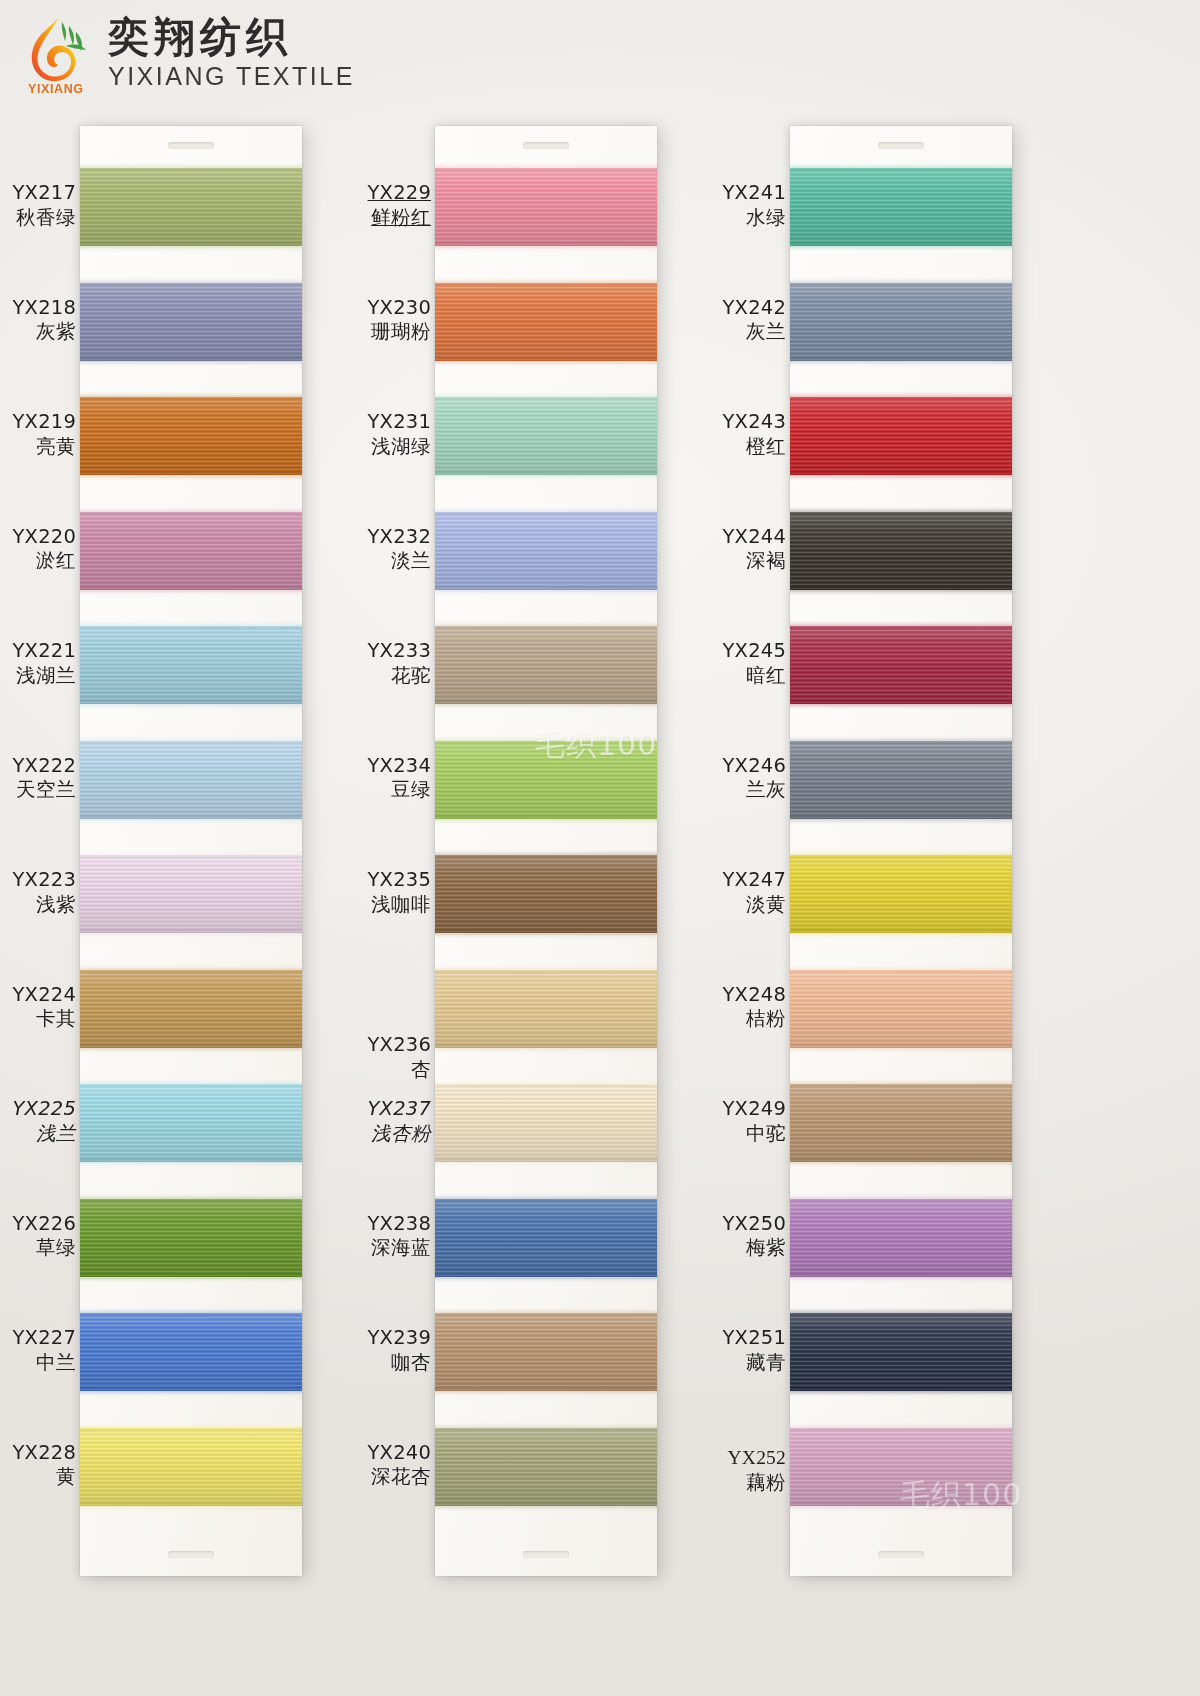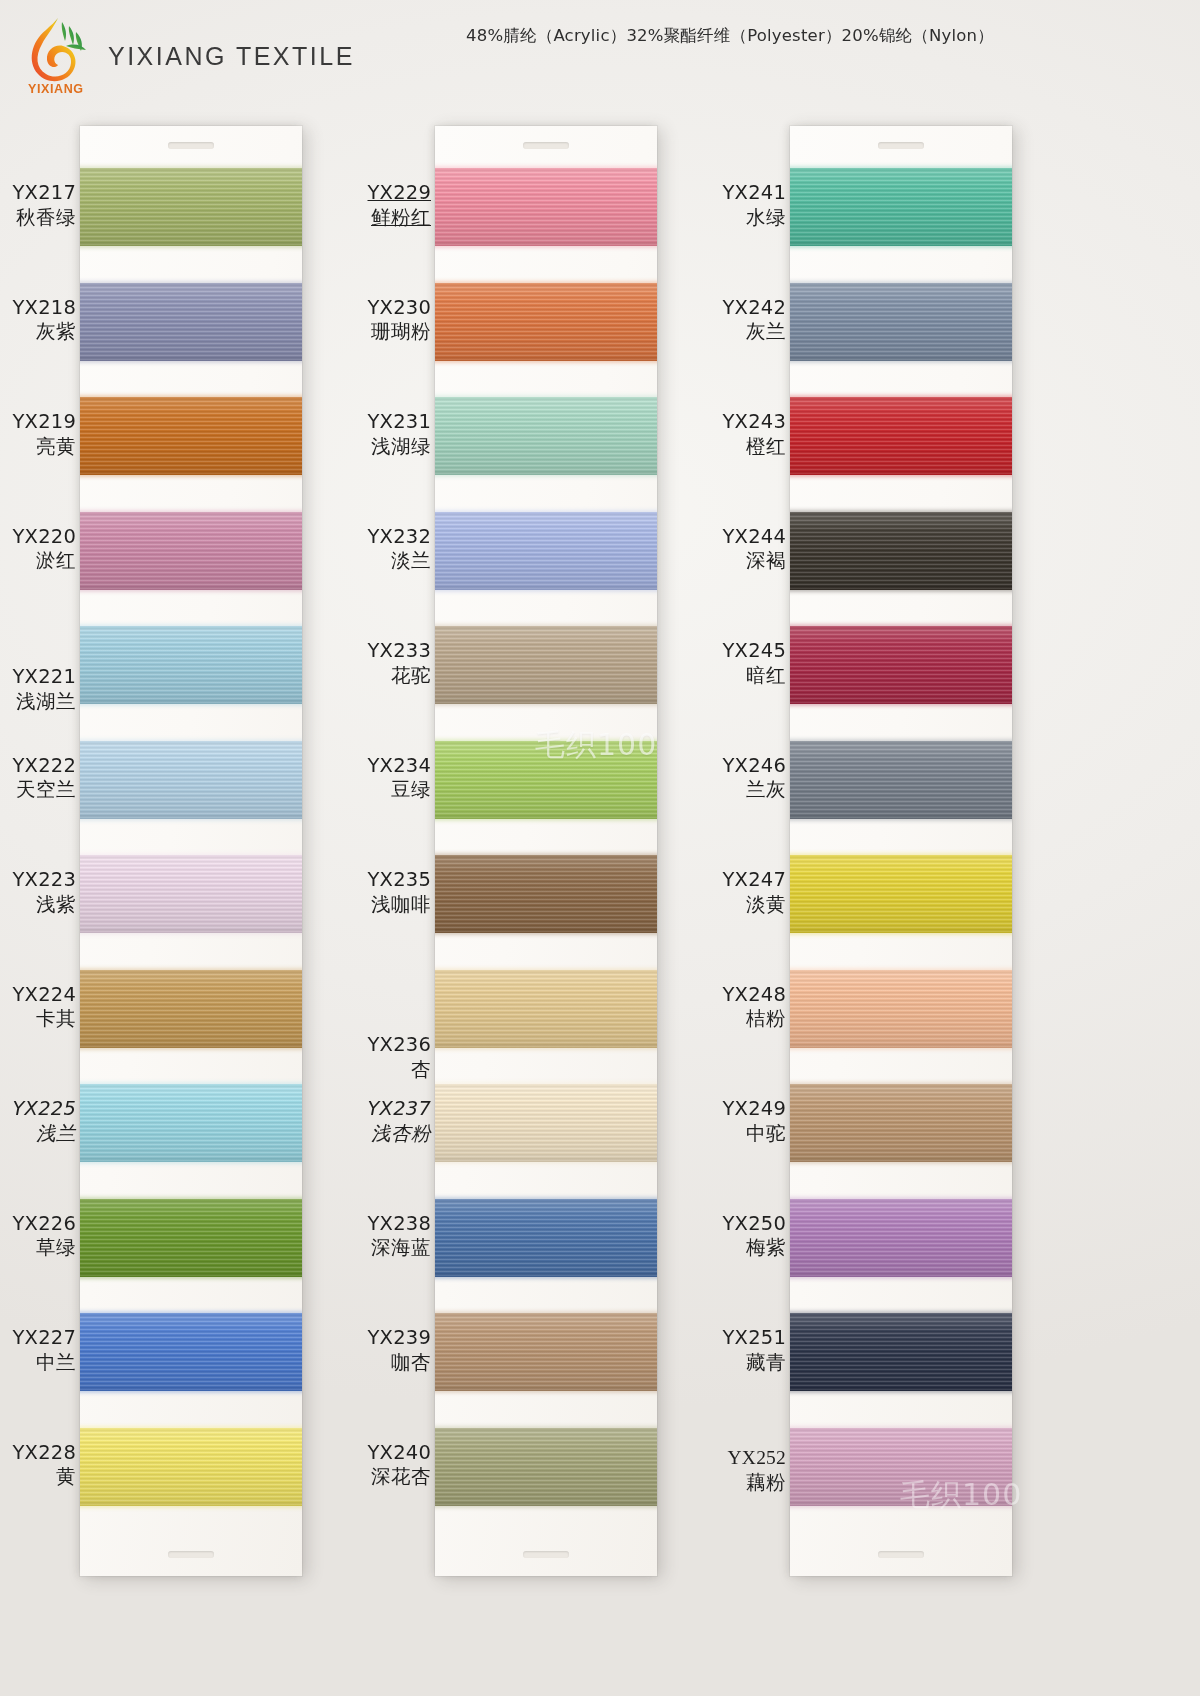--- a/index.html
+++ b/index.html
@@ -174,26 +174,26 @@
                    C24 38 33 32 41 34 C52 37 57 49 51 59 C44 71 26 73 16 62
                    C5 50 9 30 24 18 C29 13 33 10 36 6 Z" fill="url(#gflame)"></path>
           <path d="M40 10 C44 16 45 23 43 29 C41 22 39 16 40 10 Z" fill="url(#gleaf)"></path>
           <path d="M47 14 C52 20 53 27 51 33 C49 26 46 20 47 14 Z" fill="url(#gleaf)"></path>
           <path d="M54 20 C60 26 61 33 59 39 C56 32 53 26 54 20 Z" fill="url(#gleaf)"></path>
           <path d="M44 34 C52 31 60 33 64 38 C56 37 49 36 44 34 Z" fill="url(#gleaf)"></path>
         </svg>
         <div id="logo-caption">YIXIANG</div>
       </div>
       <div id="logo-wordmark">
+        <div id="brand-cn">奕翔纺织</div>
         <div id="brand-en">YIXIANG TEXTILE</div>
       </div>
     </div>
 
     <div id="title-block">
-      <div id="sub-title">48%腈纶（Acrylic）32%聚酯纤维（Polyester）20%锦纶（Nylon）</div>
     </div>
   </div>
 
   <div class="column" id="col-0">
     <div class="labels">
         <div class="label" style="top: 55px;">
           <div class="code">YX217</div>
           <div class="name">秋香绿</div>
         </div>
         <div class="label" style="top: 169.5px;">
@@ -201,21 +201,21 @@
           <div class="name">灰紫</div>
         </div>
         <div class="label" style="top: 284px;">
           <div class="code">YX219</div>
           <div class="name">亮黄</div>
         </div>
         <div class="label" style="top: 398.5px; margin-left: 20px;">
           <div class="code">YX220</div>
           <div class="name">淤红</div>
         </div>
-        <div class="label" style="top: 539px;">
+        <div class="label" style="top: 513px;">
           <div class="code">YX221</div>
           <div class="name">浅湖兰</div>
         </div>
         <div class="label" style="top: 627.5px;">
           <div class="code">YX222</div>
           <div class="name">天空兰</div>
         </div>
         <div class="label" style="top: 742px;">
           <div class="code">YX223</div>
           <div class="name">浅紫</div>

